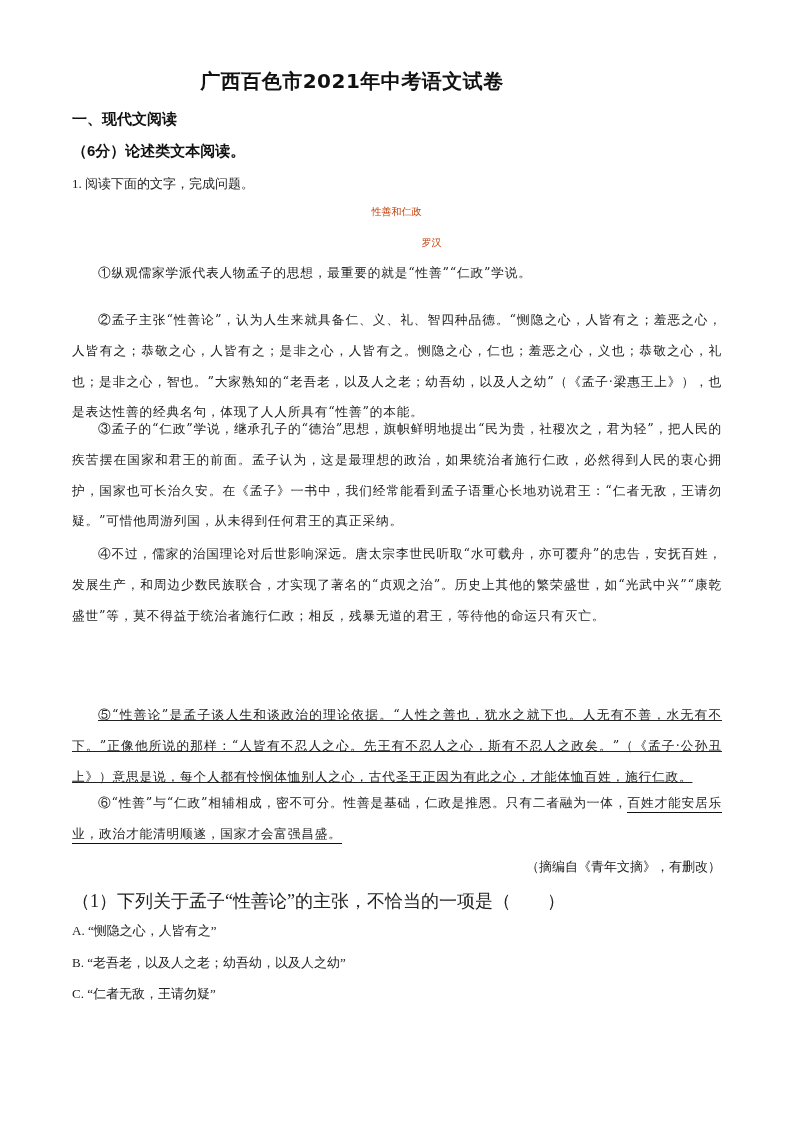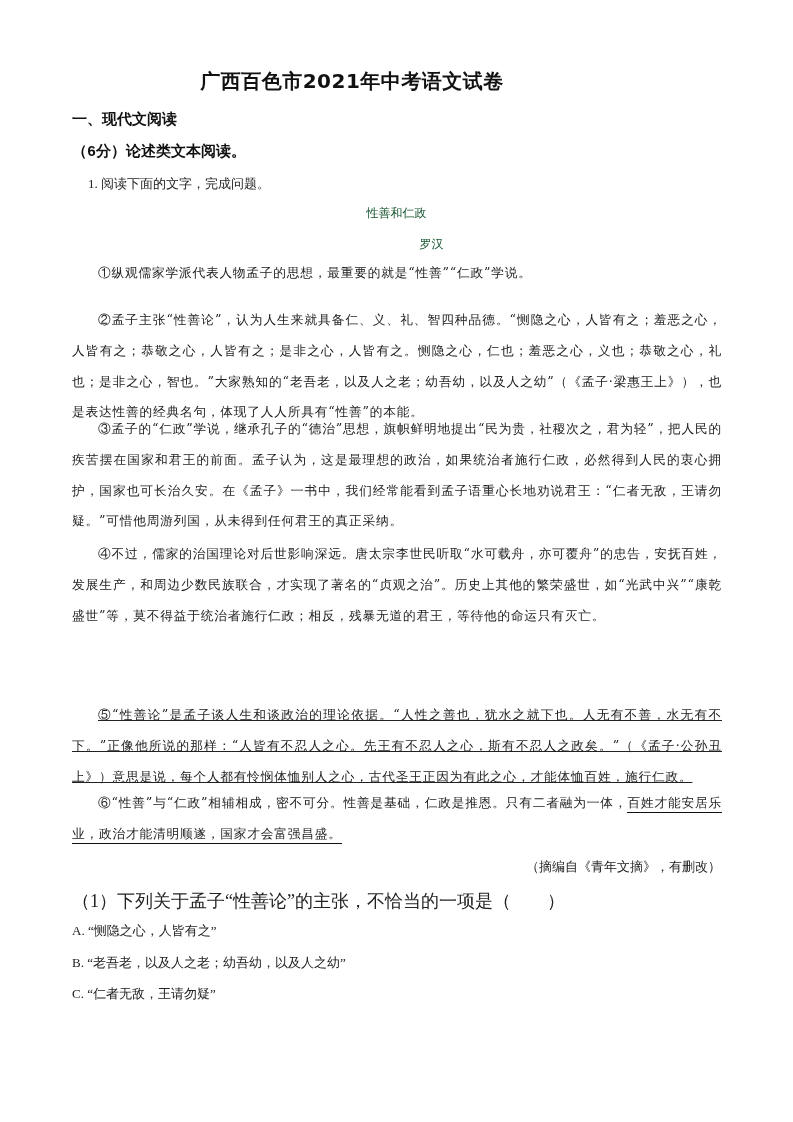--- a/index.html
+++ b/index.html
@@ -8,30 +8,30 @@
       font-family: "DejaVu Serif", "Liberation Serif", serif;
       color: #111;
     }
     .title {
       position: absolute; top: 68px; left: 0; width: 704px; text-align: center;
       font-family: "DejaVu Sans", "Liberation Sans", sans-serif;
       font-weight: bold; font-size: 20px; letter-spacing: 0.5px;
     }
     .section-h {
       position: absolute; left: 72px;
-      font-family: Liberation Mono, monospace;
+      font-family: Liberation Sans, sans-serif;
       font-weight: bold; font-size: 15px;
     }
     .plain {
-      position: absolute; left: 88px; font-size: 13px; color: #222;
+      position: absolute; left: 72px; font-size: 13px; color: #222;
       font-family: "Liberation Serif", "DejaVu Serif", serif;
     }
     .center-line {
-      position: absolute; left: 0; width: 793px; text-align: center; font-size: 12px;
-      font-family: "DejaVu Serif", serif; color: #14532d;
+      position: absolute; left: 0; width: 793px; text-align: center; font-size: 10px;
+      font-family: "DejaVu Serif", serif; color: #c2410c;
     }
     .para {
       position: absolute; left: 72px; width: 650px;
       font-size: 12.7px; line-height: 30.8px; text-indent: 26px;
       text-align: justify; text-align-last: left; color: #222;
       font-family: "DejaVu Serif", serif;
       letter-spacing: 0.8px;
     }
     .underlined { border-bottom: 1.3px solid #111; padding-bottom: 2px; }
     .source {

